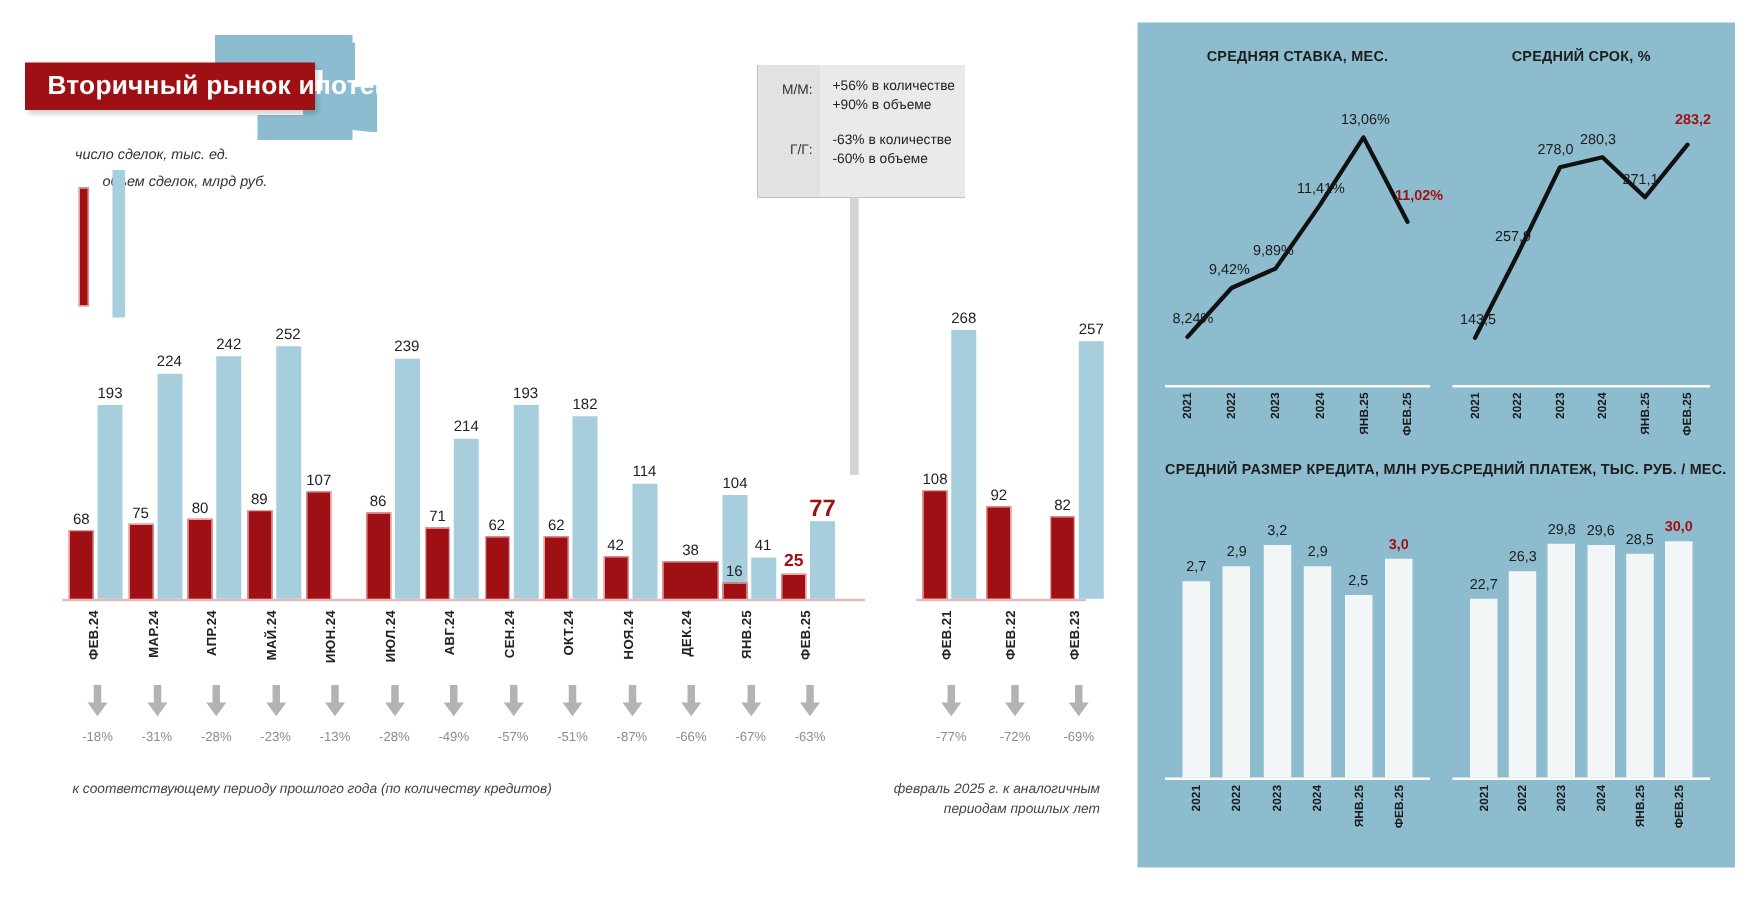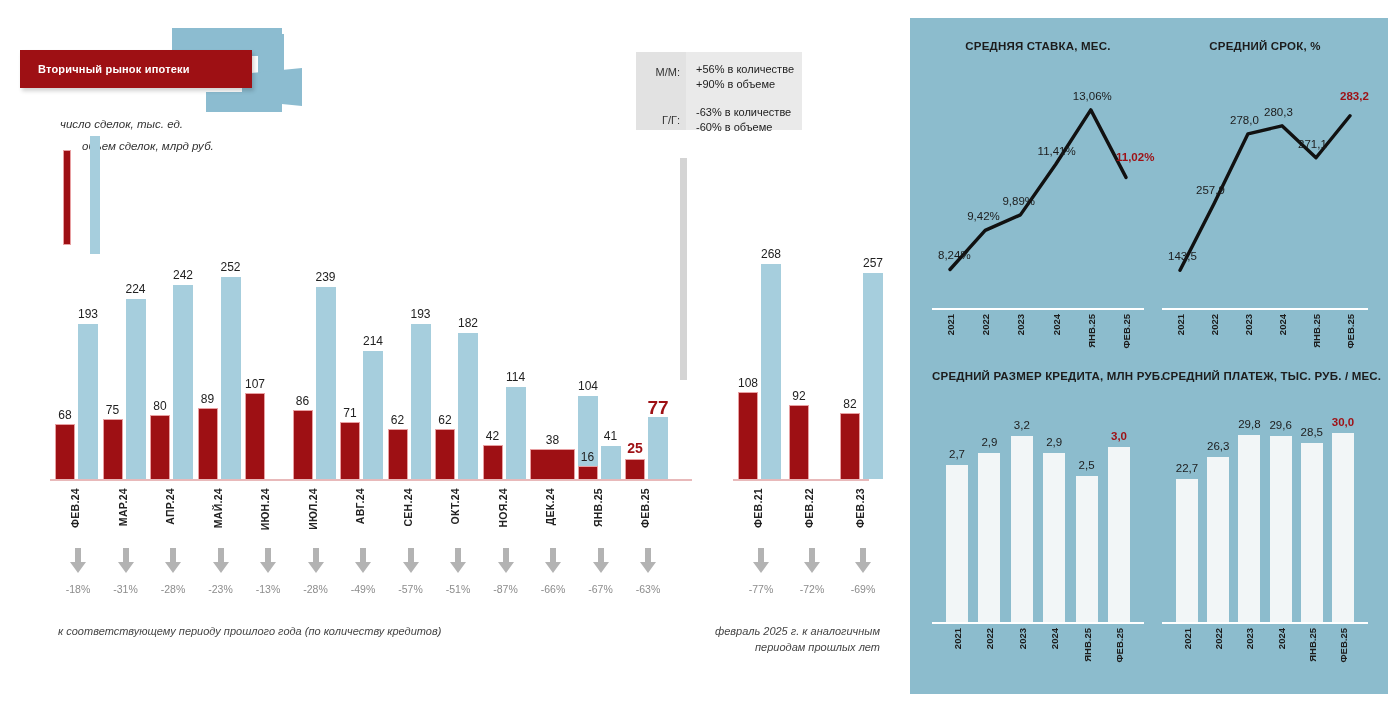--- a/index.html
+++ b/index.html
@@ -33,21 +33,21 @@
     position: absolute; left: 186px; top: 72px; width: 76px; height: 20px;
     background: #8cbcd0;
   }
   #title-banner {
     position: absolute; left: 0; top: 30px; width: 232px; height: 38px;
     background: #9e1014;
     display: flex; align-items: center;
     box-shadow: 2px 3px 4px rgba(0,0,0,0.18);
   }
   #title-banner .txt {
-    color: #ffffff; font-size: 11px; font-weight: 700; padding-left: 18px;
+    color: #ffffff; font-size: 21px; font-weight: 700; padding-left: 18px;
     letter-spacing: 0.2px; white-space: nowrap;
   }
 
   
   #legend { position: absolute; left: 55px; top: 118px; width: 260px; height: 60px; }
   .legend-label {
     font-size: 11.5px; font-style: italic; color: #333; white-space: nowrap;
   }
   #legend-l1 { position: absolute; left: 5px; top: 0px; }
   #legend-l2 { position: absolute; left: 27px; top: 22px; }
@@ -55,21 +55,21 @@
     position: absolute; left: 8px; top: 32px; width: 8px; height: 95px;
     background: #9e1014; border: 1px solid #e8a0a2;
   }
   #legend-bar-blue {
     position: absolute; left: 35px; top: 18px; width: 10px; height: 118px;
     background: #a6cedd;
   }
 
   
   #annot-box {
-    position: absolute; left: 636px; top: 52px; width: 166px; height: 78px;
+    position: absolute; left: 606px; top: 52px; width: 166px; height: 106px;
     display: flex; background: #4c1d95;
   }
   #annot-col-left {
     width: 50px; background: #e2e2e2; position: relative;
   }
   #annot-col-right { flex: 1; background: #eaeaea; padding: 10px 8px 0 10px; }
   .annot-key {
     position: absolute; right: 6px; font-size: 11px; color: #333; font-weight: 400;
   }
   #annot-key-mm { top: 14px; }

